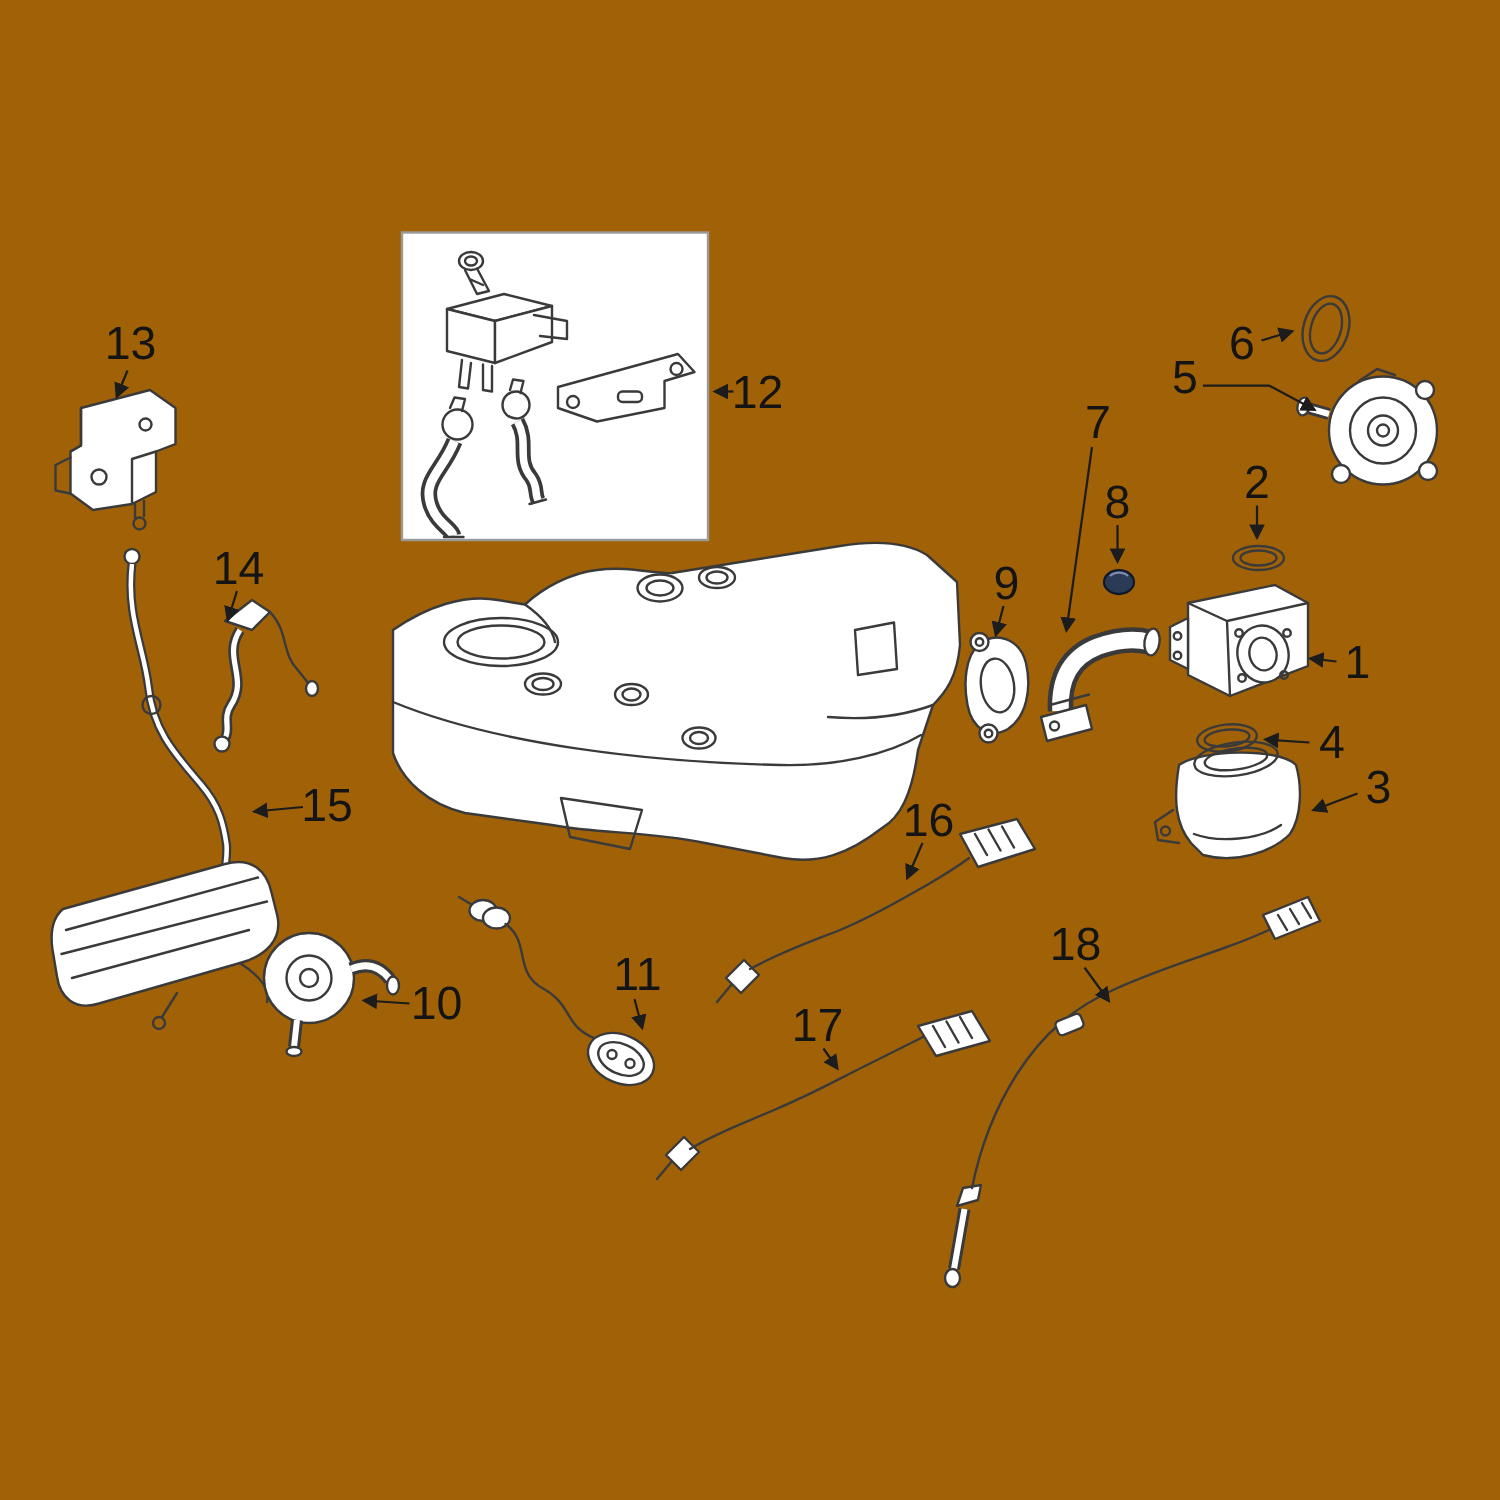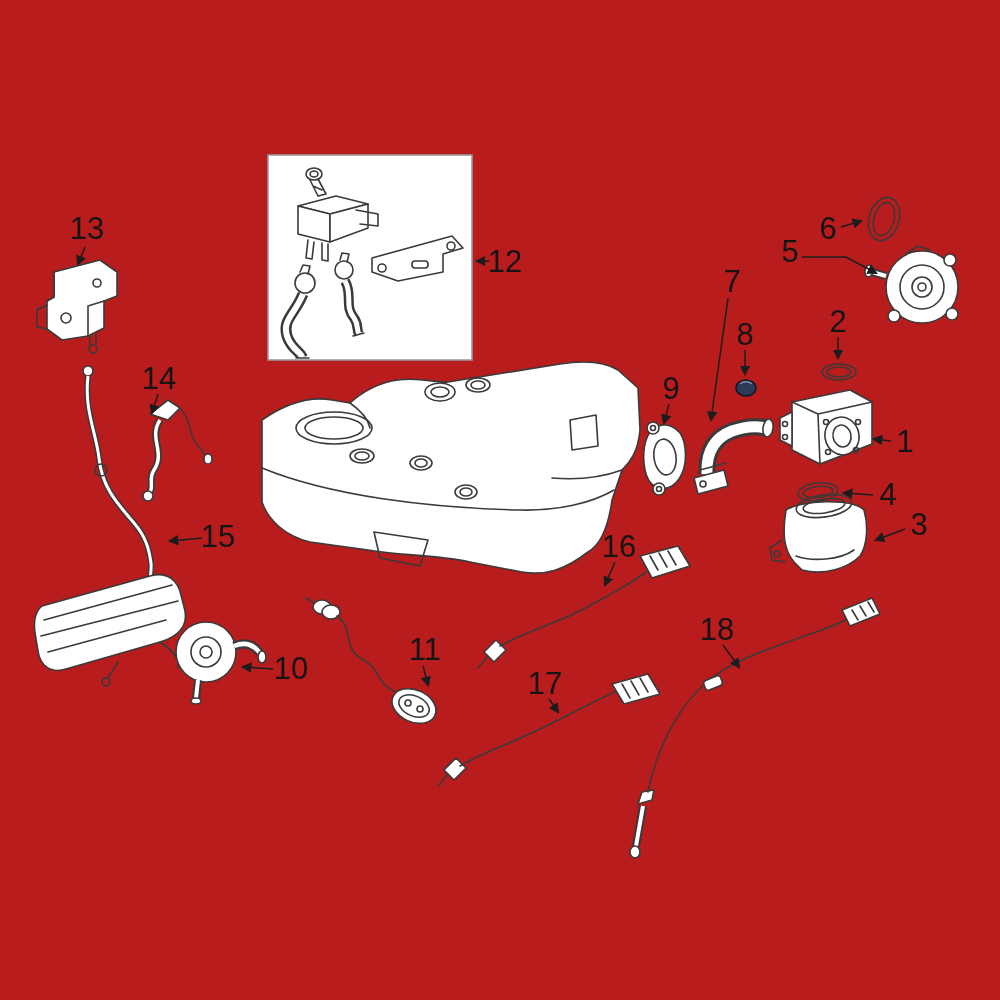--- a/index.html
+++ b/index.html
@@ -1,16 +1,16 @@
 <!DOCTYPE html>
 <html><head>
 <meta charset="utf-8">
 <style>
   html,body{margin:0;padding:0;background:#ffffff;}
-  .stage{position:relative;width:1000px;height:1000px;background:#b91c1c;overflow:hidden;
+  .stage{position:relative;width:1000px;height:1000px;background:#a16207;overflow:hidden;
          font-family:"Liberation Sans",sans-serif;}
   svg{display:block;}
   .ln{fill:none;stroke:#3a3a3a;stroke-width:1.6;stroke-linejoin:round;stroke-linecap:round;}
   .fw{fill:#ffffff;stroke:#3a3a3a;stroke-width:1.6;stroke-linejoin:round;}
   .tube-o{fill:none;stroke:#3a3a3a;stroke-linecap:butt;}
   .tube-i{fill:none;stroke:#ffffff;stroke-linecap:butt;}
   .box12{fill:#ffffff;stroke:#9a9a9a;stroke-width:1.6;}
   .leader{fill:none;stroke:#1c1c1c;stroke-width:1.5;}
   .callout{font-family:"Liberation Sans",sans-serif;font-size:31px;fill:#141414;cursor:pointer;}
 </style>

